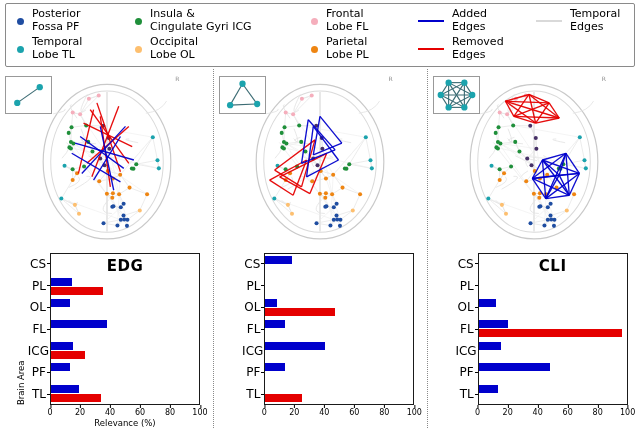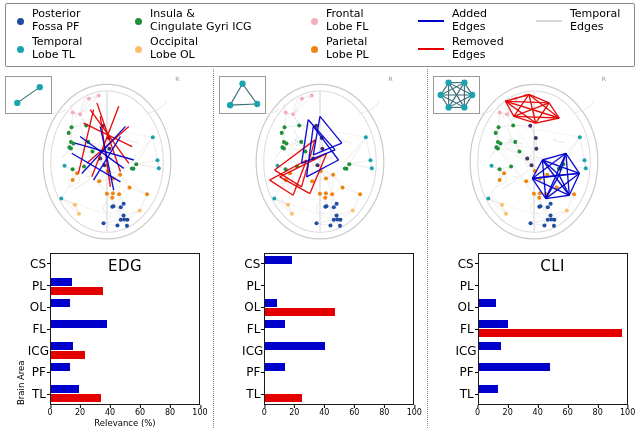--- a/index.html
+++ b/index.html
@@ -27,21 +27,21 @@
   .inset svg{width:100%;height:100%}
   .hemi{position:absolute;top:6px;font-size:6px;color:#8d8d8d}
   .hemi-l{left:34px}.hemi-r{right:34px}
 
   
   .chart-row{position:relative;display:flex;margin-left:16px;margin-top:2px}
   .ylab{position:absolute;left:0;top:0;height:152px;display:flex;align-items:center;
     writing-mode:vertical-rl;transform:rotate(180deg);font-size:8.5px;color:#000}
   .chart-host{display:flex;position:relative;margin-left:12px}
   .ctitle{position:absolute;left:22px;width:150px;top:4px;text-align:center;
-    font-weight:normal;font-size:15px;letter-spacing:.5px;z-index:3;pointer-events:none}
+    font-weight:bold;font-size:15px;letter-spacing:.5px;z-index:3;pointer-events:none}
   .ycol{width:22px;display:flex;flex-direction:column;height:152px}
   .ytick{flex:1;display:flex;align-items:center;justify-content:flex-end;font-size:12px}
   .ytick::after{content:"";width:3px;height:1px;background:#000;margin-left:1px}
   .pcol{display:flex;flex-direction:column}
   .plot{width:150px;height:152px;border:1px solid #1a1a1a;background:#fff;
     display:flex;flex-direction:column;position:relative}
   .band{flex:1;display:flex;flex-direction:column;justify-content:center}
   .slot{height:8px;margin:.5px 0}
   .bar{height:100%}
   .xrow{position:relative;height:13px;width:150px}

